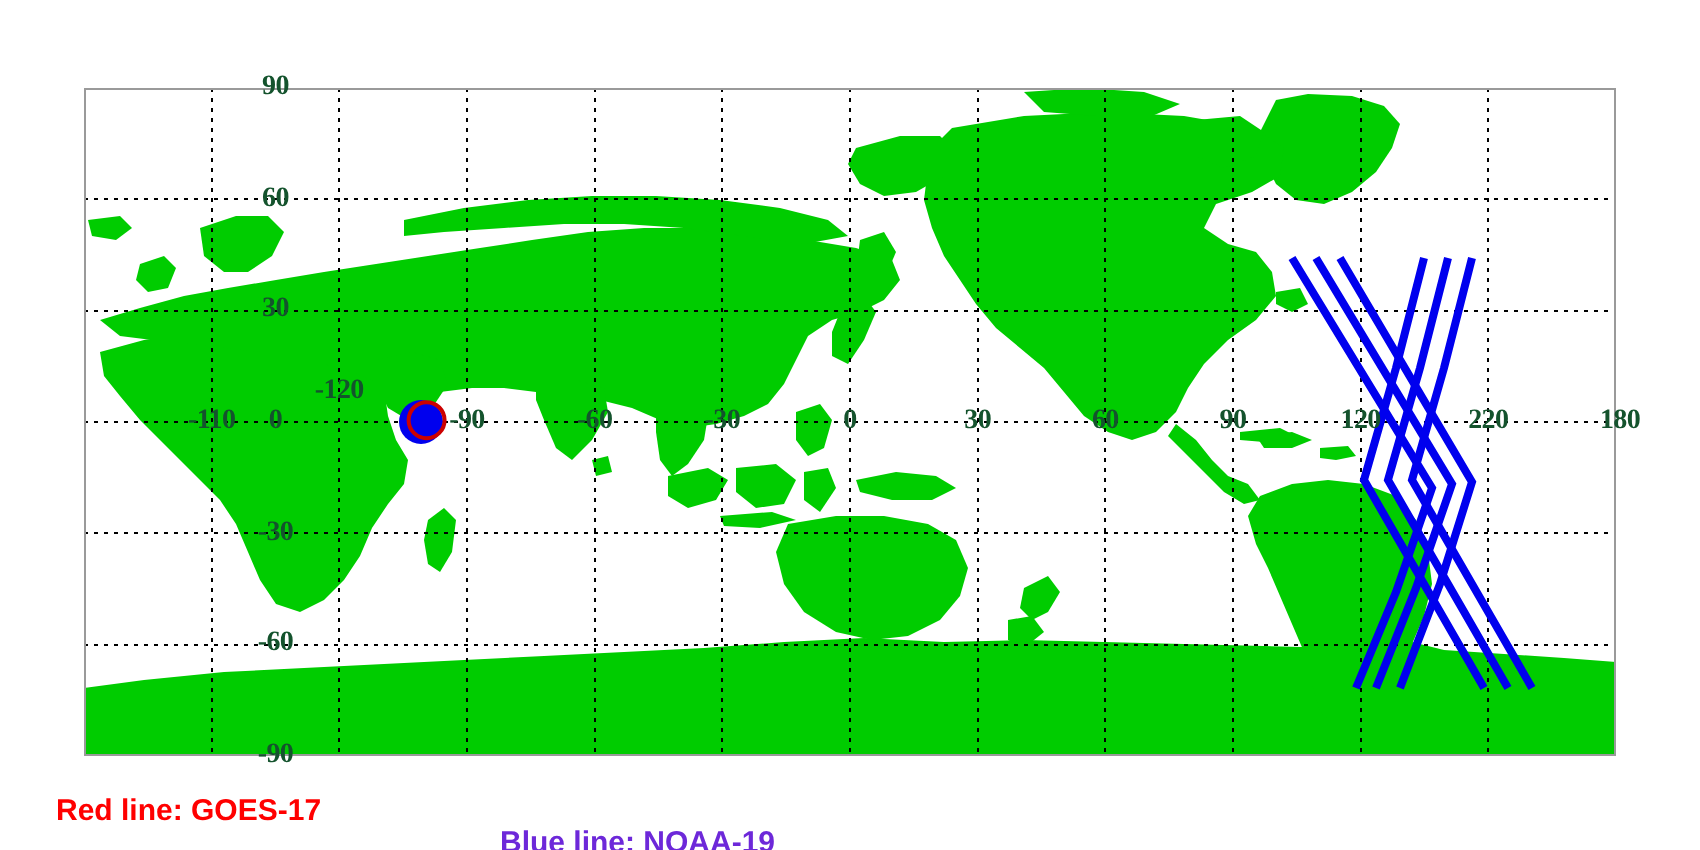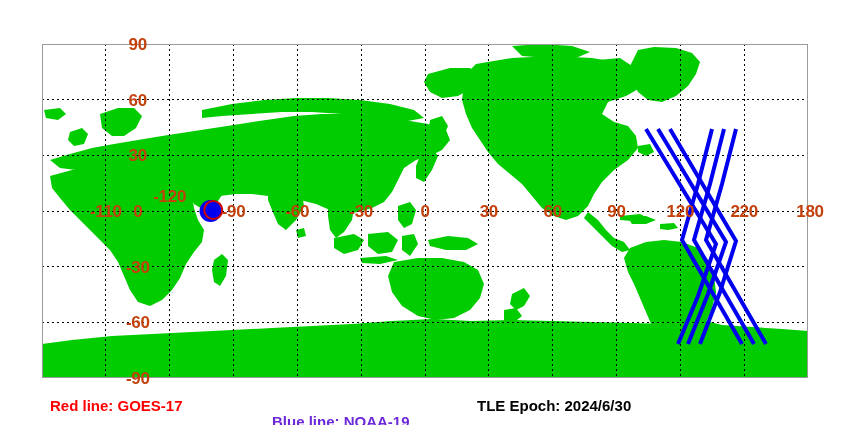--- a/index.html
+++ b/index.html
@@ -37,24 +37,24 @@
     position: absolute;
     left: 0; top: 0;
     width: 766px;
     height: 334px;
     display: block;
   }
 
   
   .tick-label {
     position: absolute;
-    font-family: Liberation Sans, sans-serif;
-    font-size: 17px;
+    font-family: Liberation Serif, serif;
+    font-size: 14px;
     font-weight: bold;
-    color: #c2410c;
+    color: #14532d;
     white-space: nowrap;
     letter-spacing: -0.3px;
     line-height: 1;
   }
   .lon-label { transform: translate(-50%, -50%); }
   .lat-label { transform: translate(-50%, -50%); }
 
   
   #legend {
     position: absolute;
@@ -63,21 +63,20 @@
     width: 850px;
     height: 24px;
   }
   .legend-item {
     position: absolute;
     font-family: "Liberation Sans", sans-serif;
     font-size: 15px;
     font-weight: bold;
     white-space: nowrap;
     line-height: 1;
-    margin-left: 22px;
   }
   #legend-red  { left: 28px;  top: 2px; color: #ff0000; }
   #legend-blue { left: 250px; top: 18px; color: #6d28d9; }
   #legend-tle  { left: 455px; top: 2px; color: #000000; }
 </style>
 </head>
 <body>
 
 <div id="app">
 
@@ -210,16 +209,15 @@
         <div class="tick-label lat-label" style="left: 95.75px; top: 167px;">0</div>
         <div class="tick-label lat-label" style="left: 95.75px; top: 222.667px;">-30</div>
         <div class="tick-label lat-label" style="left: 95.75px; top: 278.333px;">-60</div>
         <div class="tick-label lat-label" style="left: 95.75px; top: 334px;">-90</div>
       </div>
   </div>
 
   <div id="legend">
     <div class="legend-item" id="legend-red">Red line: GOES-17</div>
     <div class="legend-item" id="legend-blue">Blue line: NOAA-19</div>
-    <div class="legend-item" id="legend-tle">TLE Epoch: 2024/6/30</div>
   </div>
 
 </div>
 
 </body></html>

